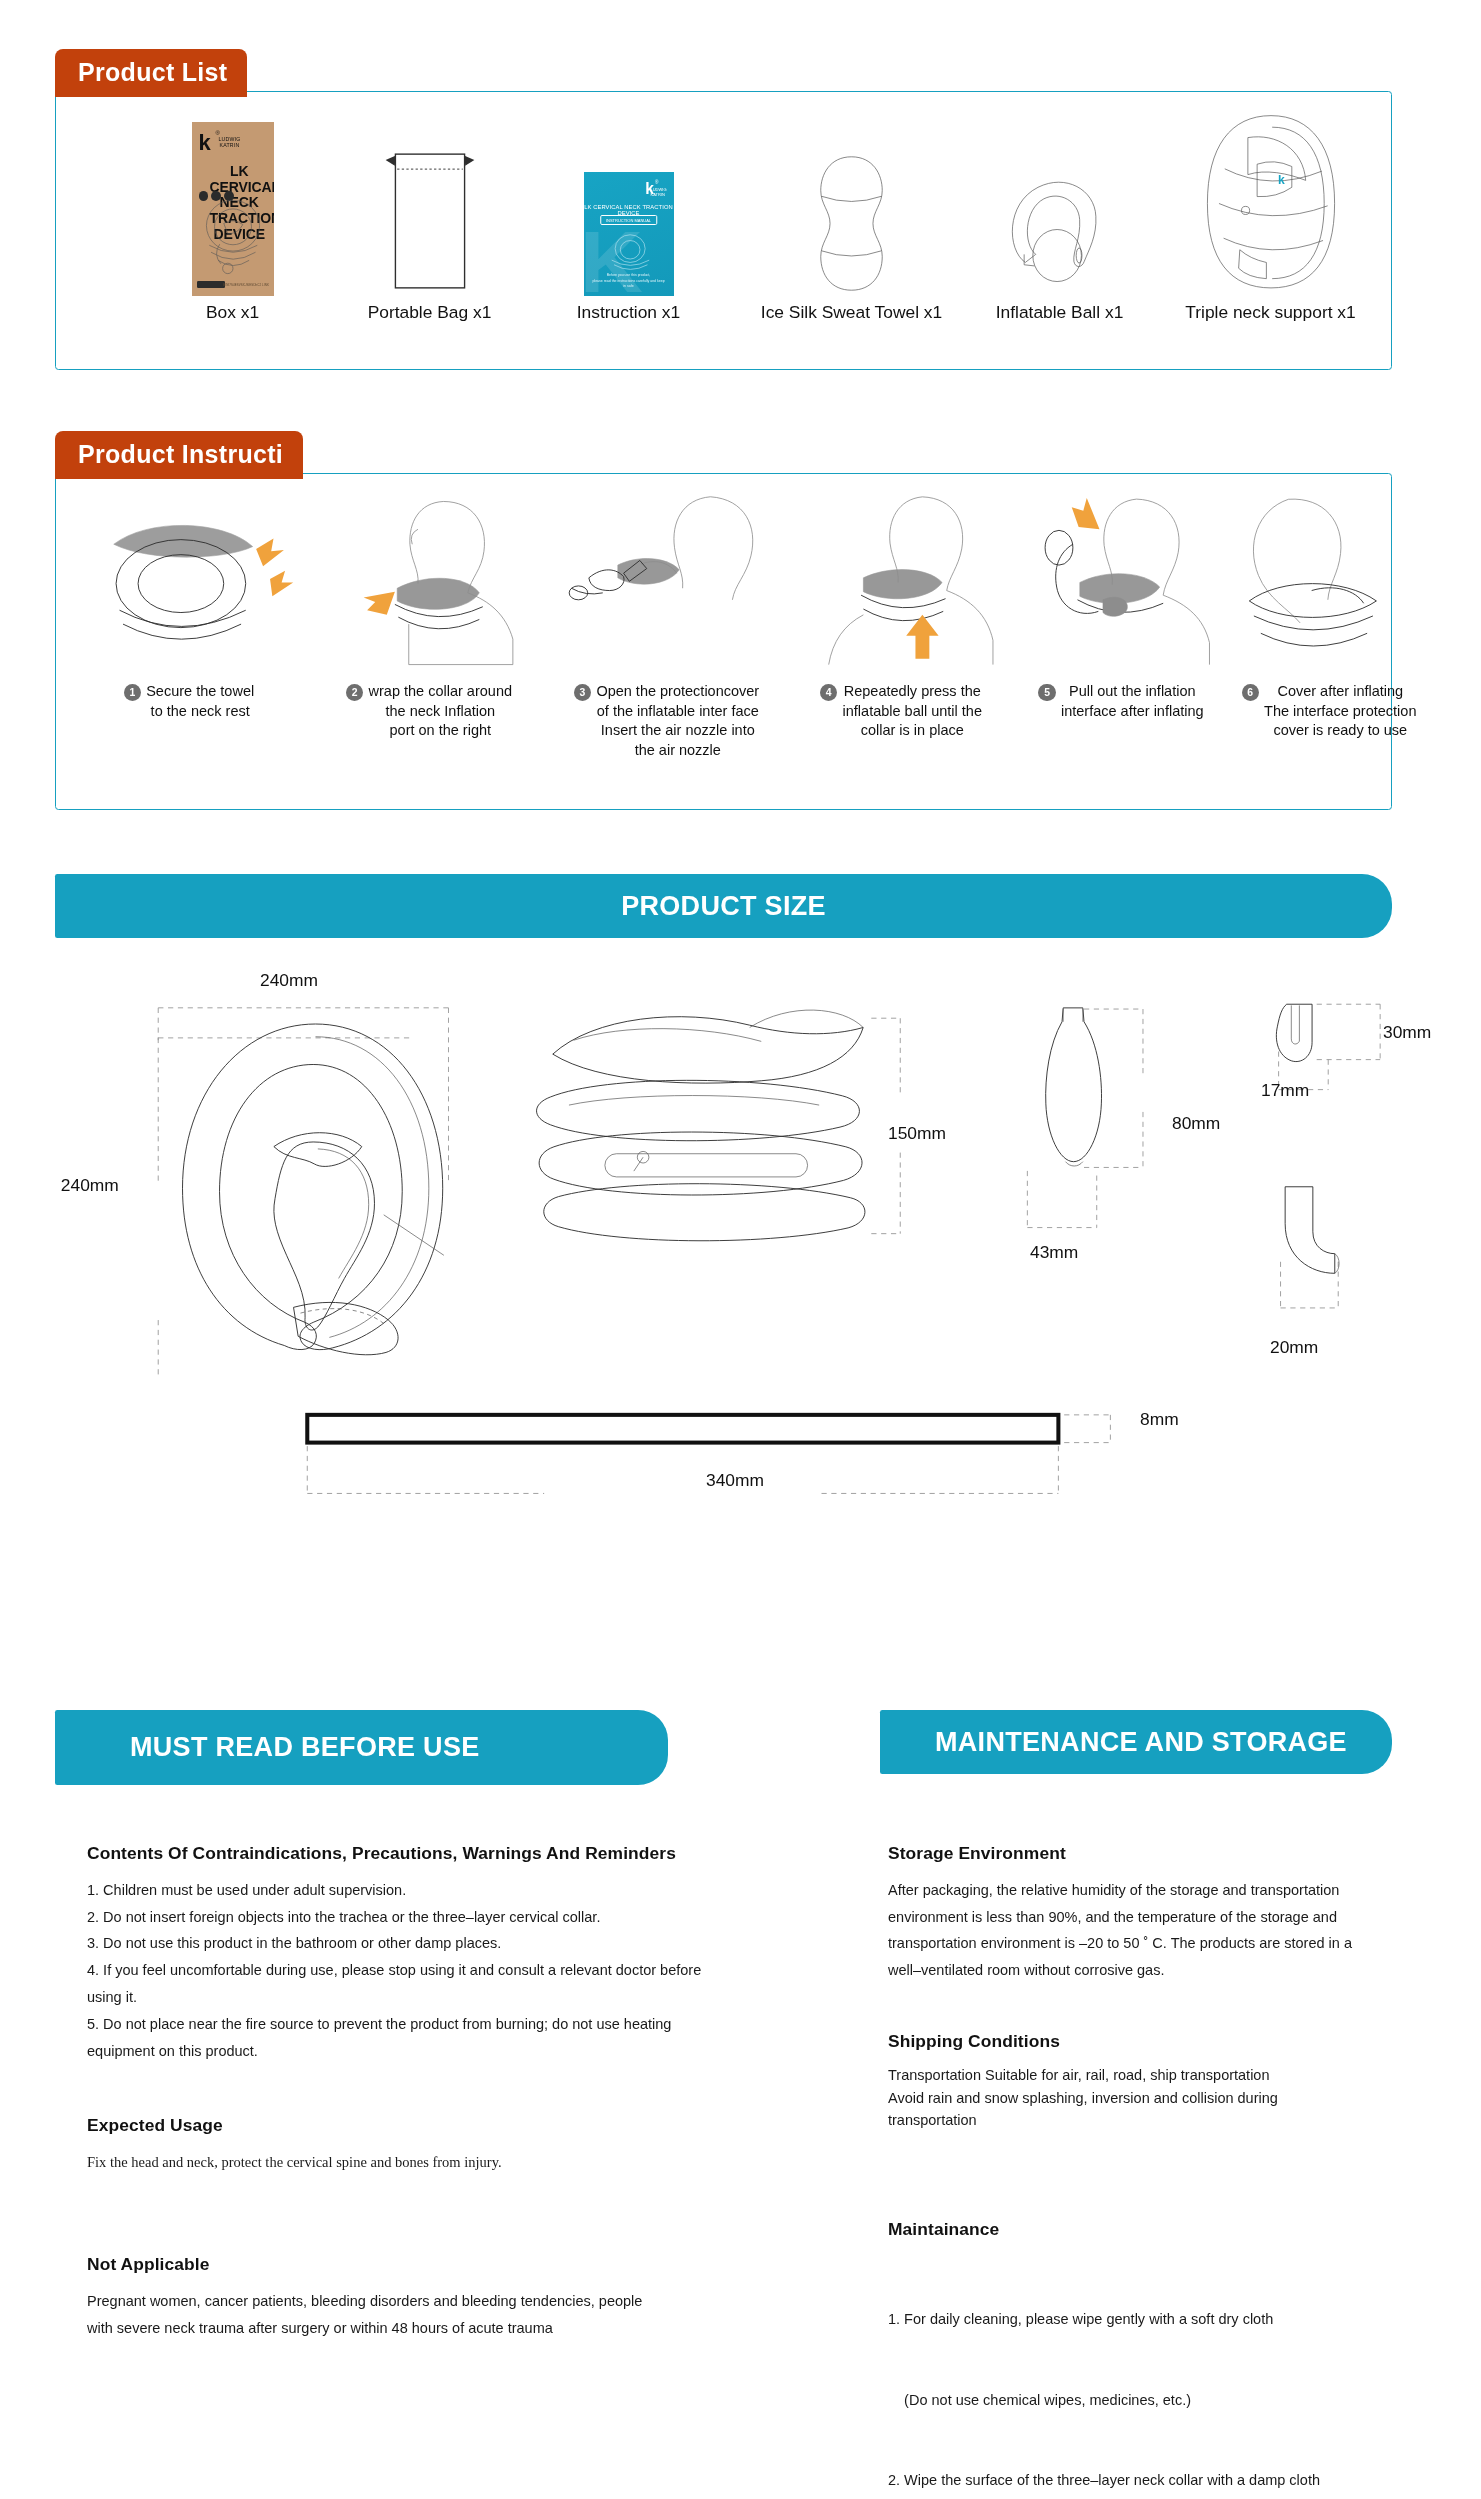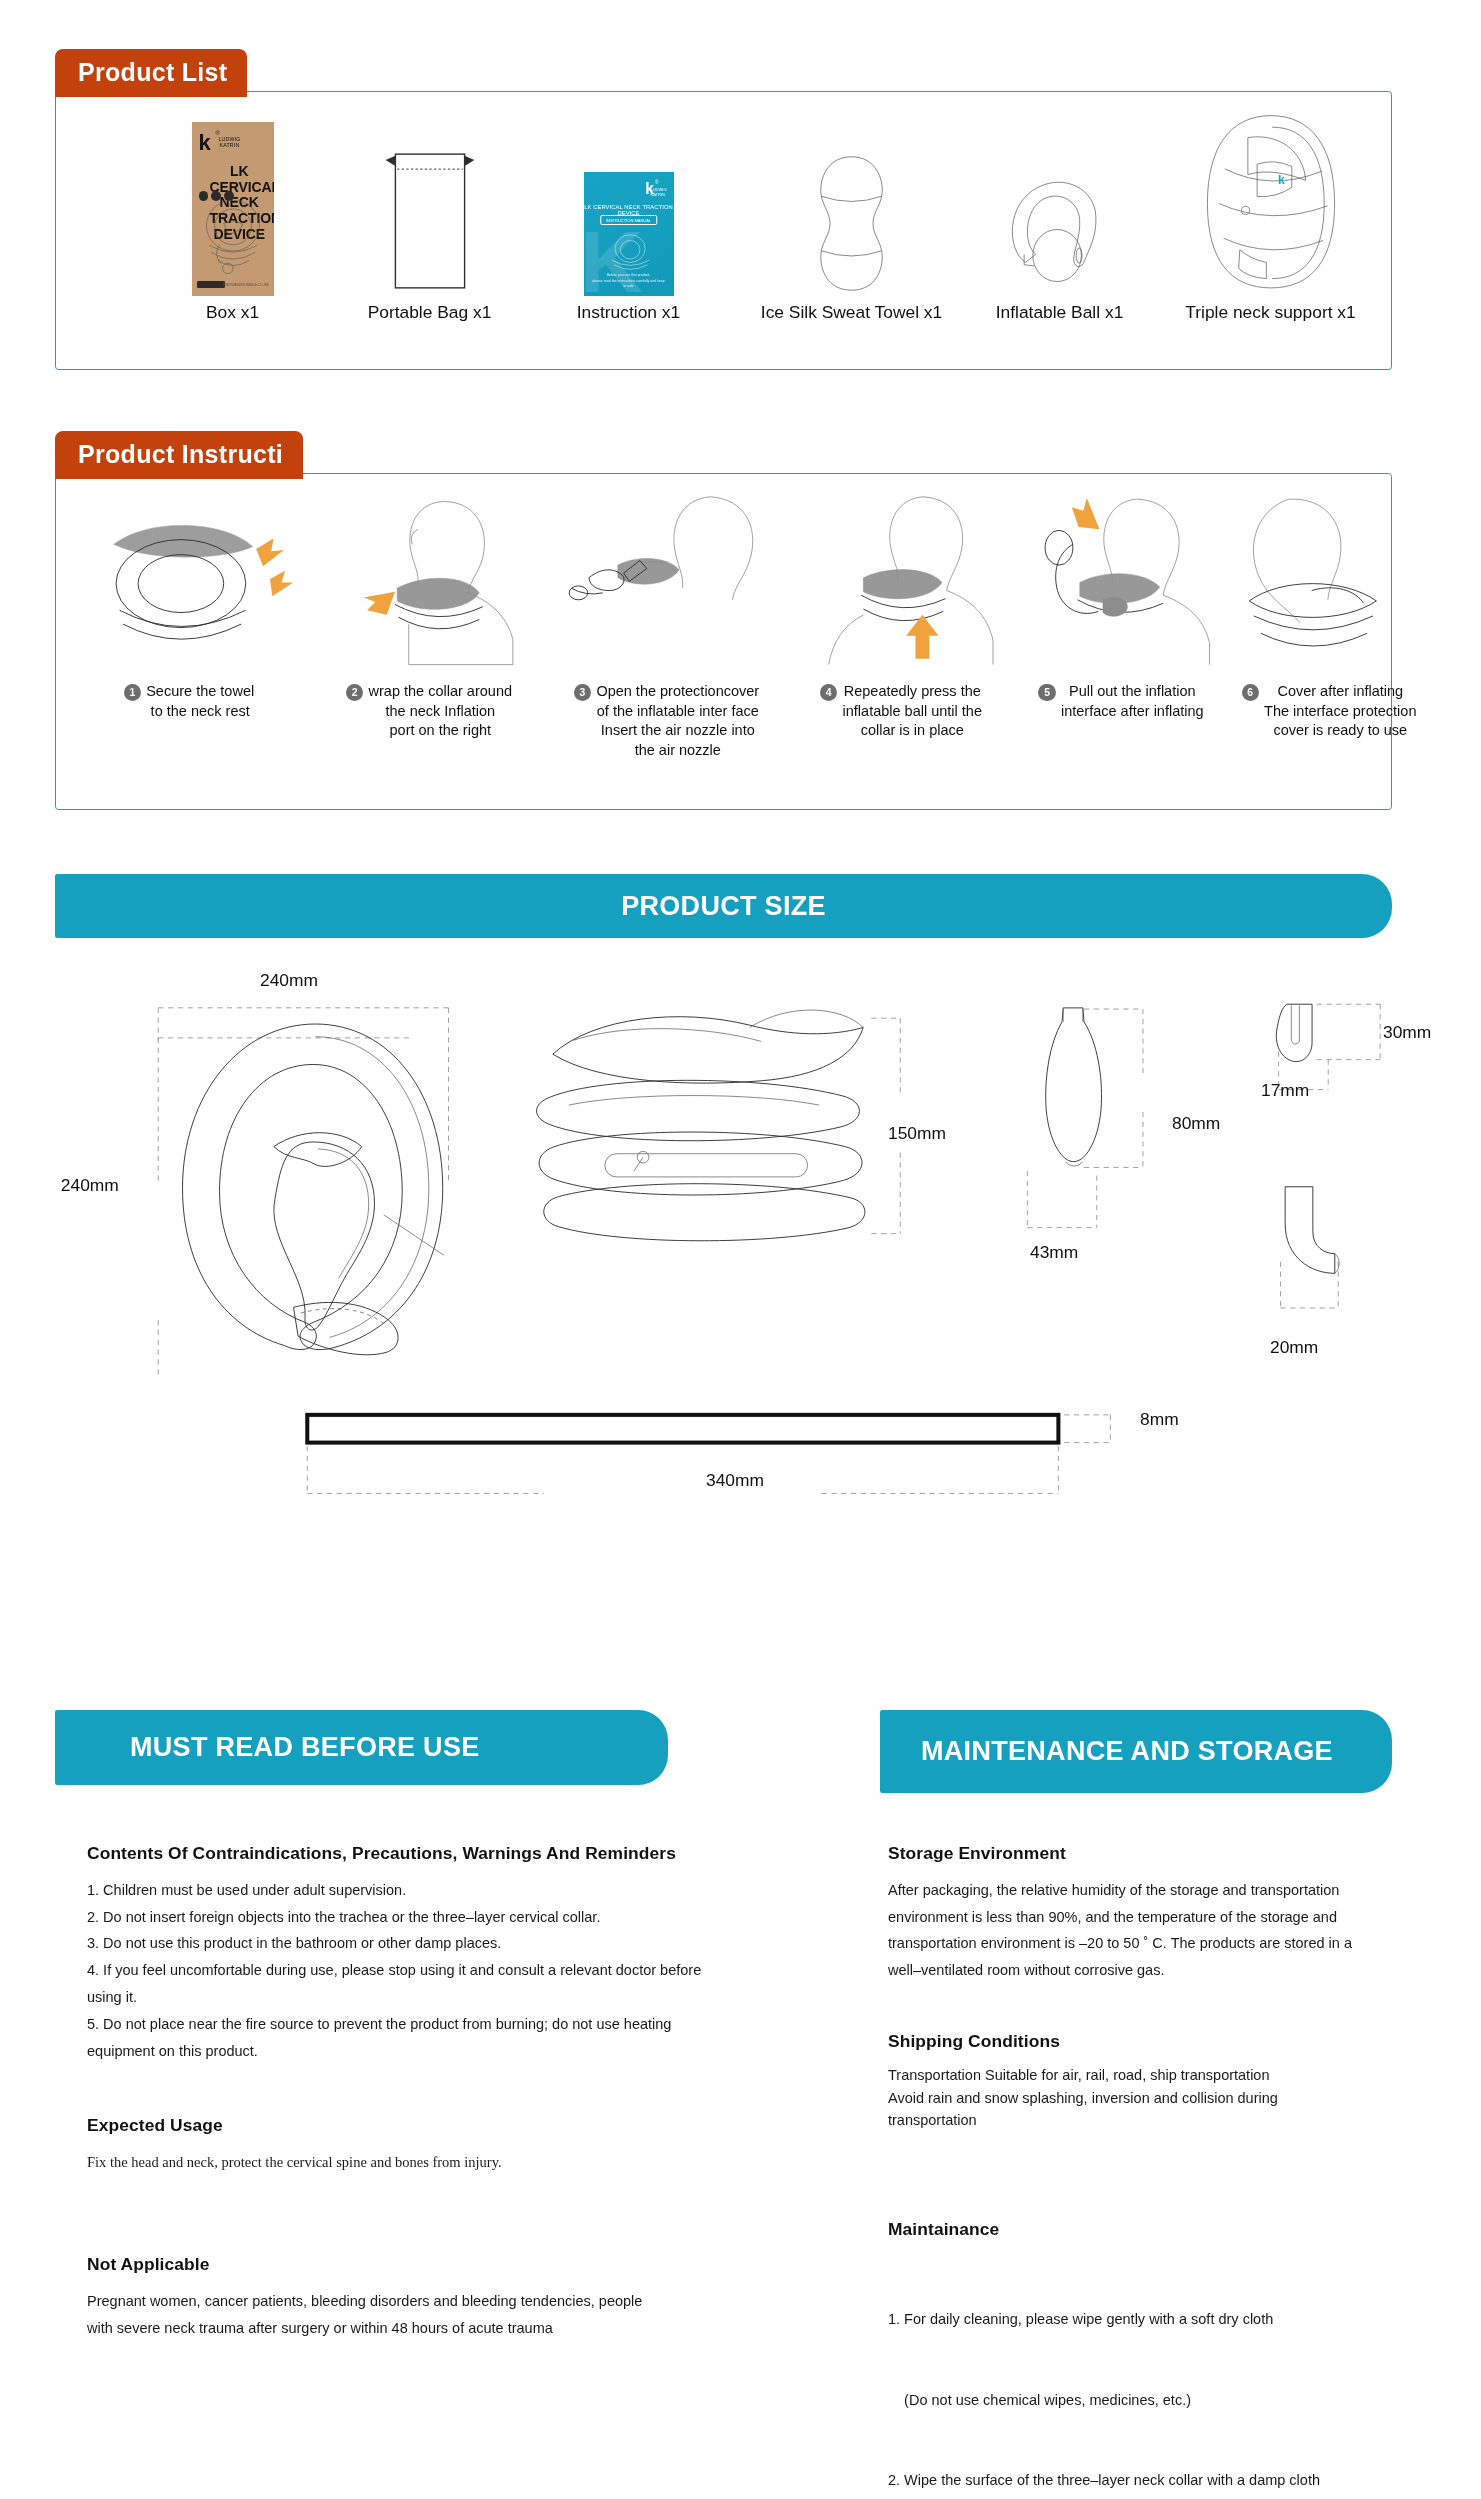--- a/index.html
+++ b/index.html
@@ -503,21 +503,21 @@
   </div>
 
   <div class="blk" style="left:87px; top:2254px; width:735px;">
     <div class="sec-title">Not Applicable</div>
     <div class="body-txt" style="margin-top:12.7px;">
       <div>Pregnant women, cancer patients, bleeding disorders and bleeding tendencies, people</div>
       <div>with severe neck trauma after surgery or within 48 hours of acute trauma</div>
     </div>
   </div>
 
-  <div class="banner left-pad" style="left:880px; top:1710px; width:512px; height:83px; padding-left:41px;text-align:center;">
+  <div class="banner left-pad" style="left:880px; top:1710px; width:512px; height:64px; padding-left:55px;text-align:center;">
     <span class="banner-title">MAINTENANCE AND STORAGE</span>
   </div>
 
   <div class="blk" style="left:888px; top:1843px; width:579px;">
     <div class="sec-title">Storage Environment</div>
     <div class="body-txt" style="margin-top:12.7px;">
       <div>After packaging, the relative humidity of the storage and transportation</div>
       <div>environment is less than 90%, and the temperature of the storage and</div>
       <div>transportation environment is –20 to 50 ˚ C. The products are stored in a</div>
       <div>well–ventilated room without corrosive gas.</div>

